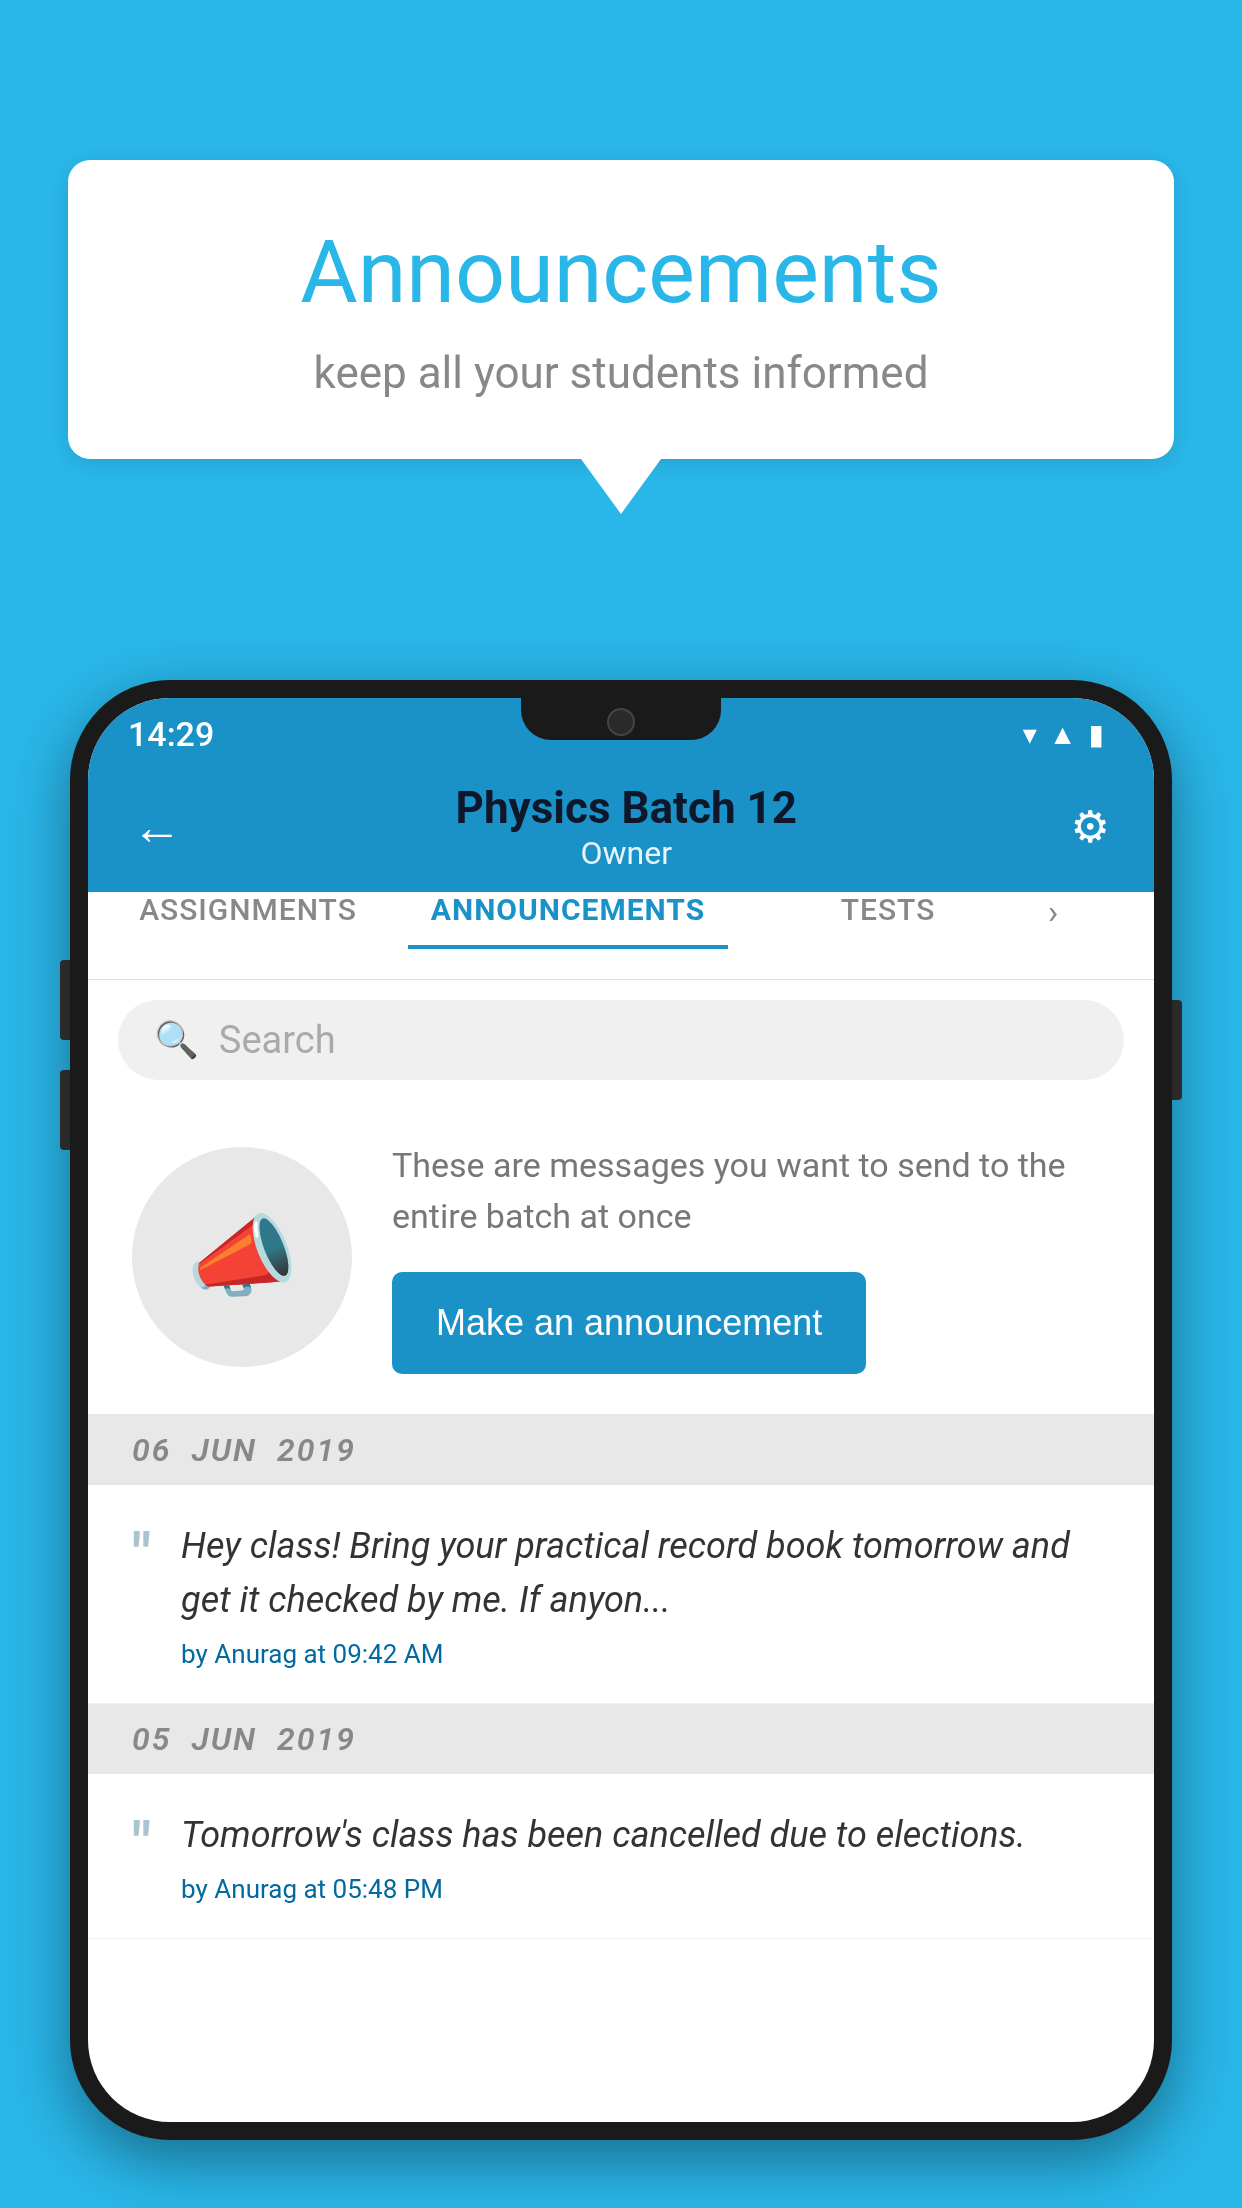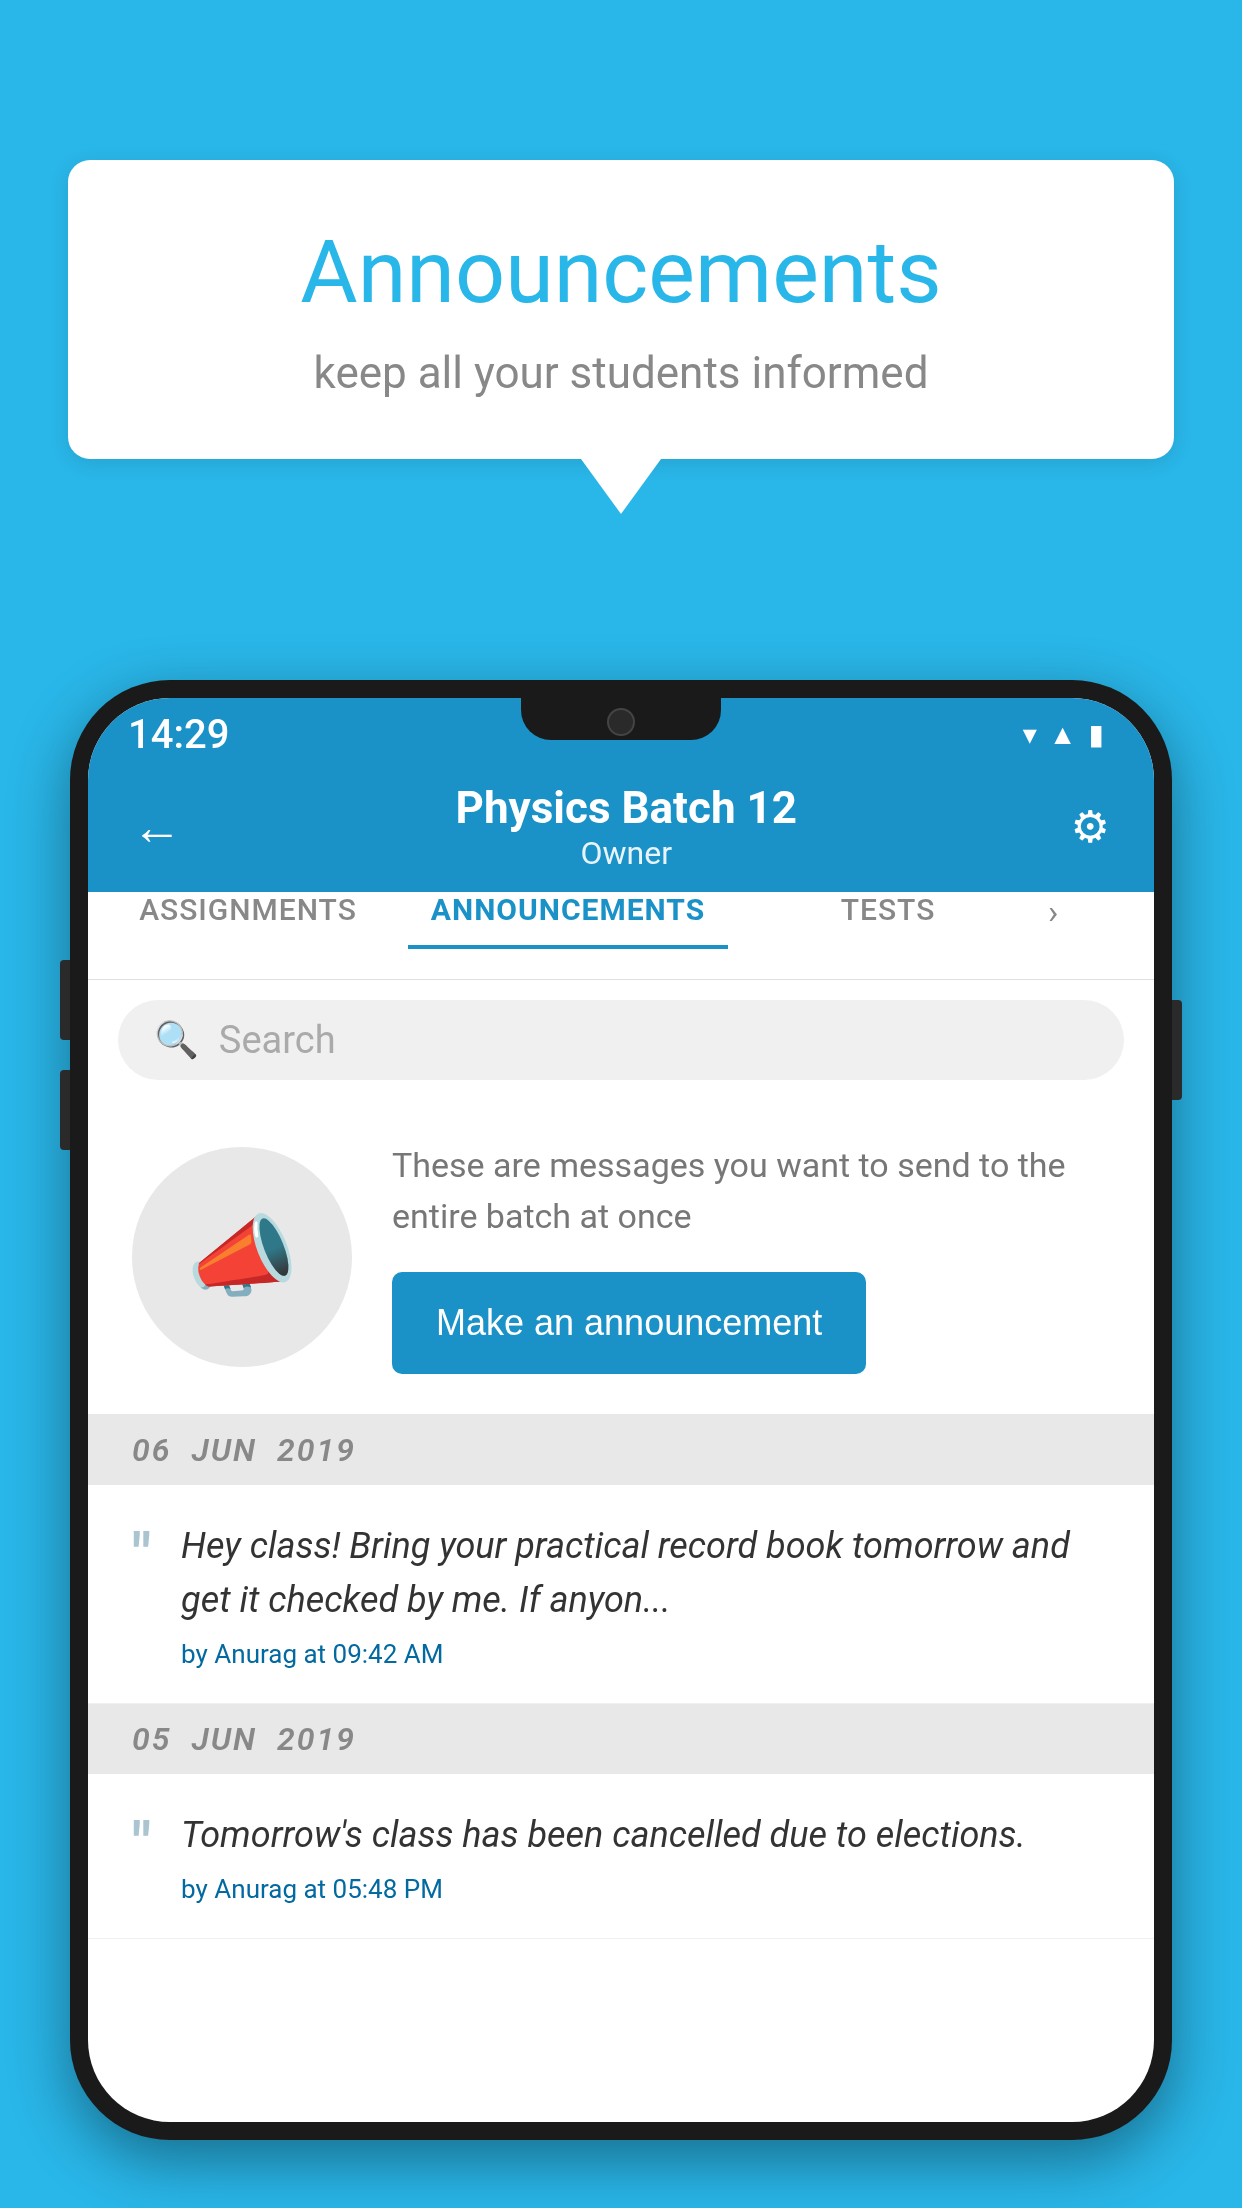--- a/index.html
+++ b/index.html
@@ -105,21 +105,21 @@
       height: 64px;
       background: #1a92c8;
       display: flex;
       align-items: center;
       justify-content: space-between;
       padding: 0 50px 0 40px;
       padding-top: 8px;
     }
     .status-time {
       color: white;
-      font-size: 40px;
+      font-size: 34px;
       font-weight: 500;
       text-align: center;
     }
     .status-icons {
       display: flex;
       align-items: center;
       gap: 12px;
     }
     .wifi-icon, .signal-icon, .battery-icon {
       color: white;
@@ -137,21 +137,21 @@
     }
     .header-back {
       color: white;
       font-size: 50px;
       cursor: pointer;
     }
     .header-title-group {
       text-align: center;
     }
     .header-title {
-      color: #ffffff;
+      color: #0f172a;
       font-size: 44px;
       font-weight: 700;
     }
     .header-subtitle {
       color: rgba(255,255,255,0.9);
       font-size: 32px;
     }
     .header-gear {
       color: white;
       font-size: 44px;

